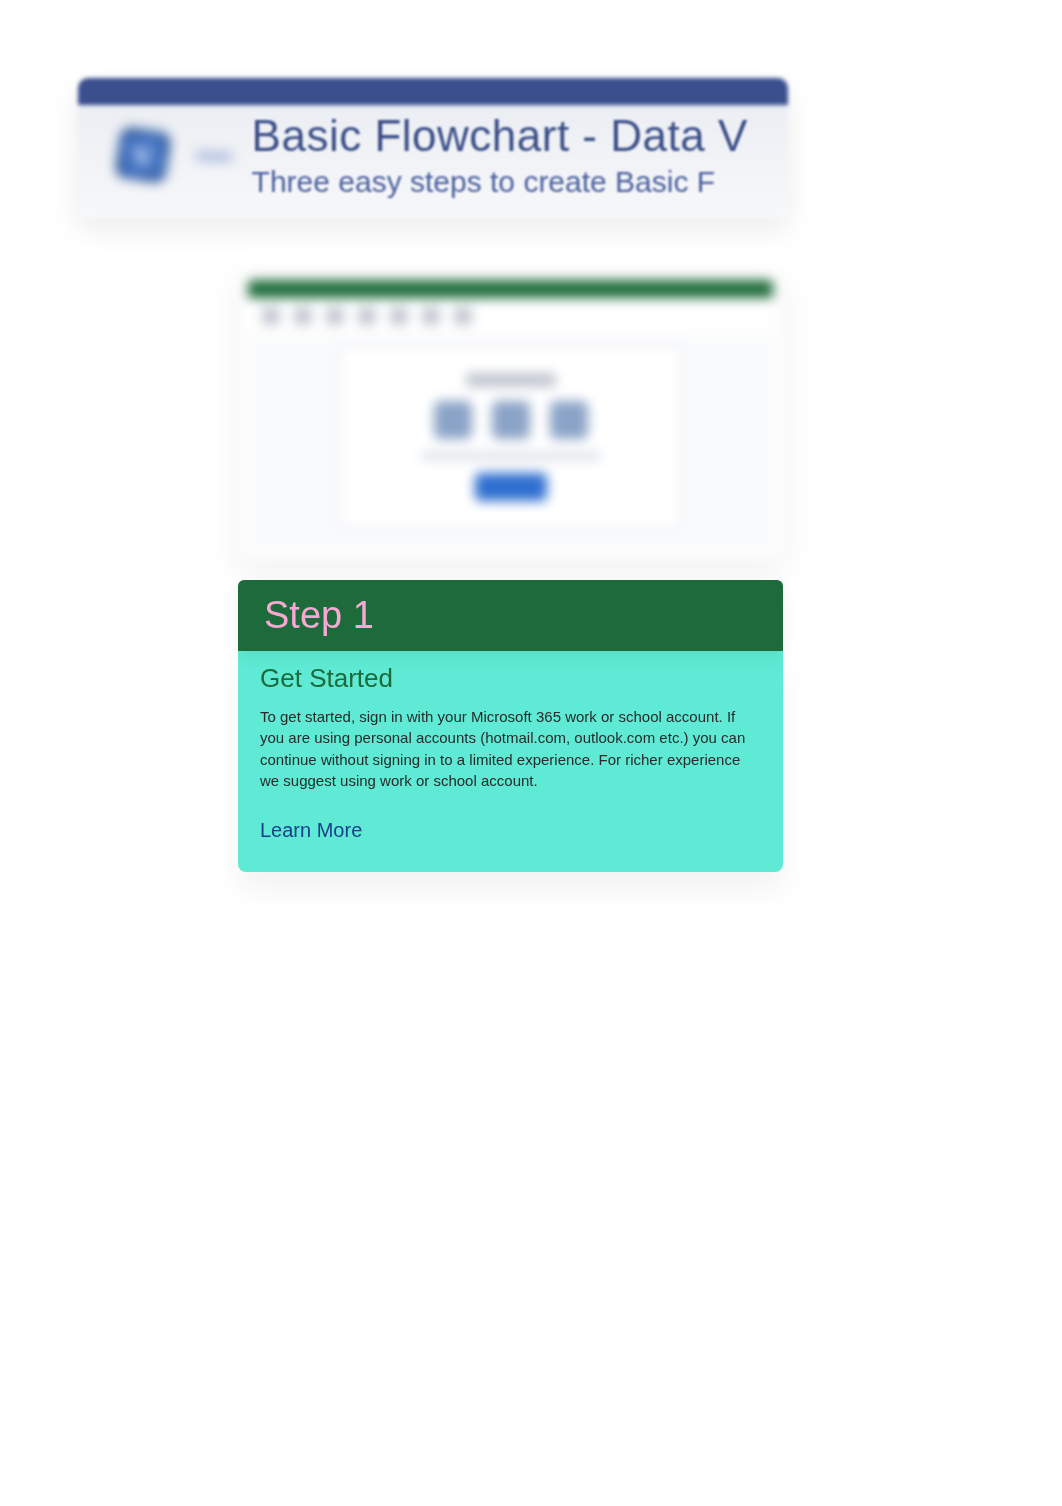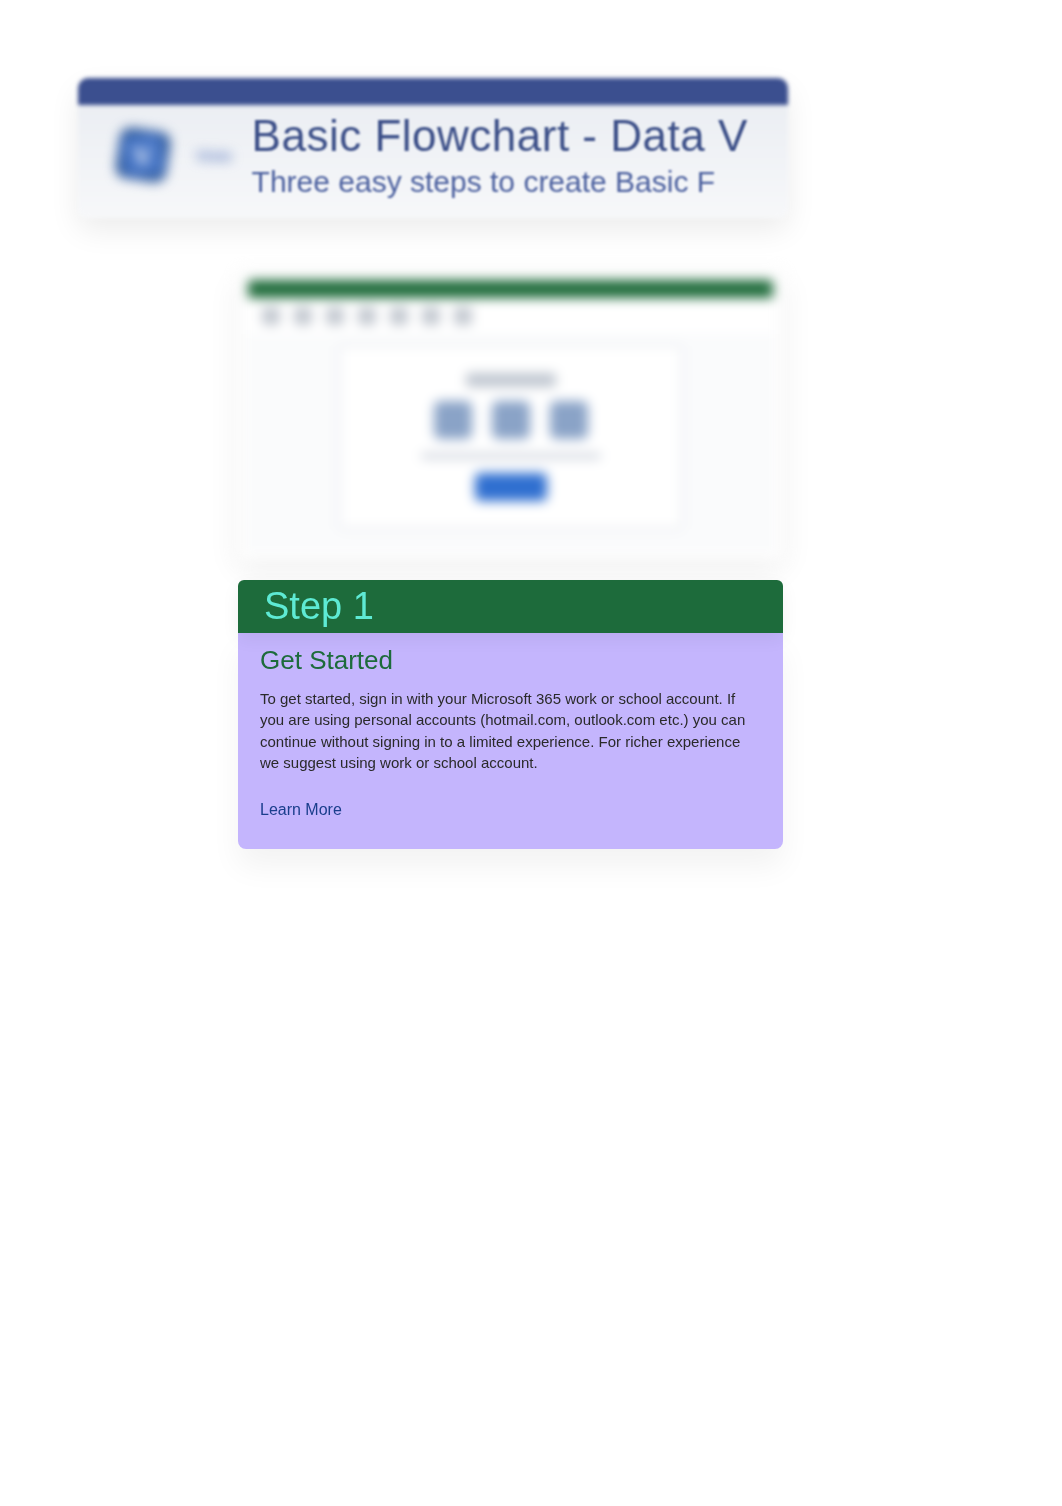--- a/index.html
+++ b/index.html
@@ -108,52 +108,52 @@
     }
     .thumb-dialog-title{ width:90px; height:14px; background:#bfc6d0; border-radius:4px; }
     .thumb-icons{ display:flex; gap:20px; }
     .thumb-icons span{ width:38px; height:38px; background:#8aa3c7; border-radius:6px; }
     .thumb-line{ width:180px; height:6px; background:#d0d5de; border-radius:3px; }
     .thumb-btn{ width:72px; height:28px; background:#2f6fd0; border-radius:5px; }
 
     .step-bar {
       margin-top: 20px;
       background: #1d6b3b;
-      color: #5eead4;
-      padding: 5px 26px;
+      color: #f9a8d4;
+      padding: 14px 26px;
       border-radius: 6px 6px 0 0;
       font-size: 38px;
       font-weight: 400;
       box-shadow: 0 6px 18px rgba(0,0,0,0.06);
       filter: blur(0.7px);
     }
     .step-body {
       padding: 12px 22px 30px 22px;
-      background: #c4b5fd;
+      background: #5eead4;
       border-radius: 0 0 8px 8px;
       box-shadow: 0 18px 30px rgba(0,0,0,0.05);
     }
     .step-subtitle {
       color: #1d6b3b;
       font-size: 26px;
       font-weight: 400;
       margin-bottom: 12px;
       filter: blur(0.6px);
     }
     .step-text {
       color: #2a2a2a;
       font-size: 15px;
       line-height: 1.42;
       filter: blur(0.5px);
     }
     .learn-more {
       display: inline-block;
       margin-top: 28px;
       color: #1a3e8c;
-      font-size: 16px;
+      font-size: 20px;
       font-weight: 400;
       cursor: pointer;
       filter: blur(0.5px);
     }
   </style>
 </head>
 <body>
 
 <div class="header-band"></div>
 <div class="header-content">

